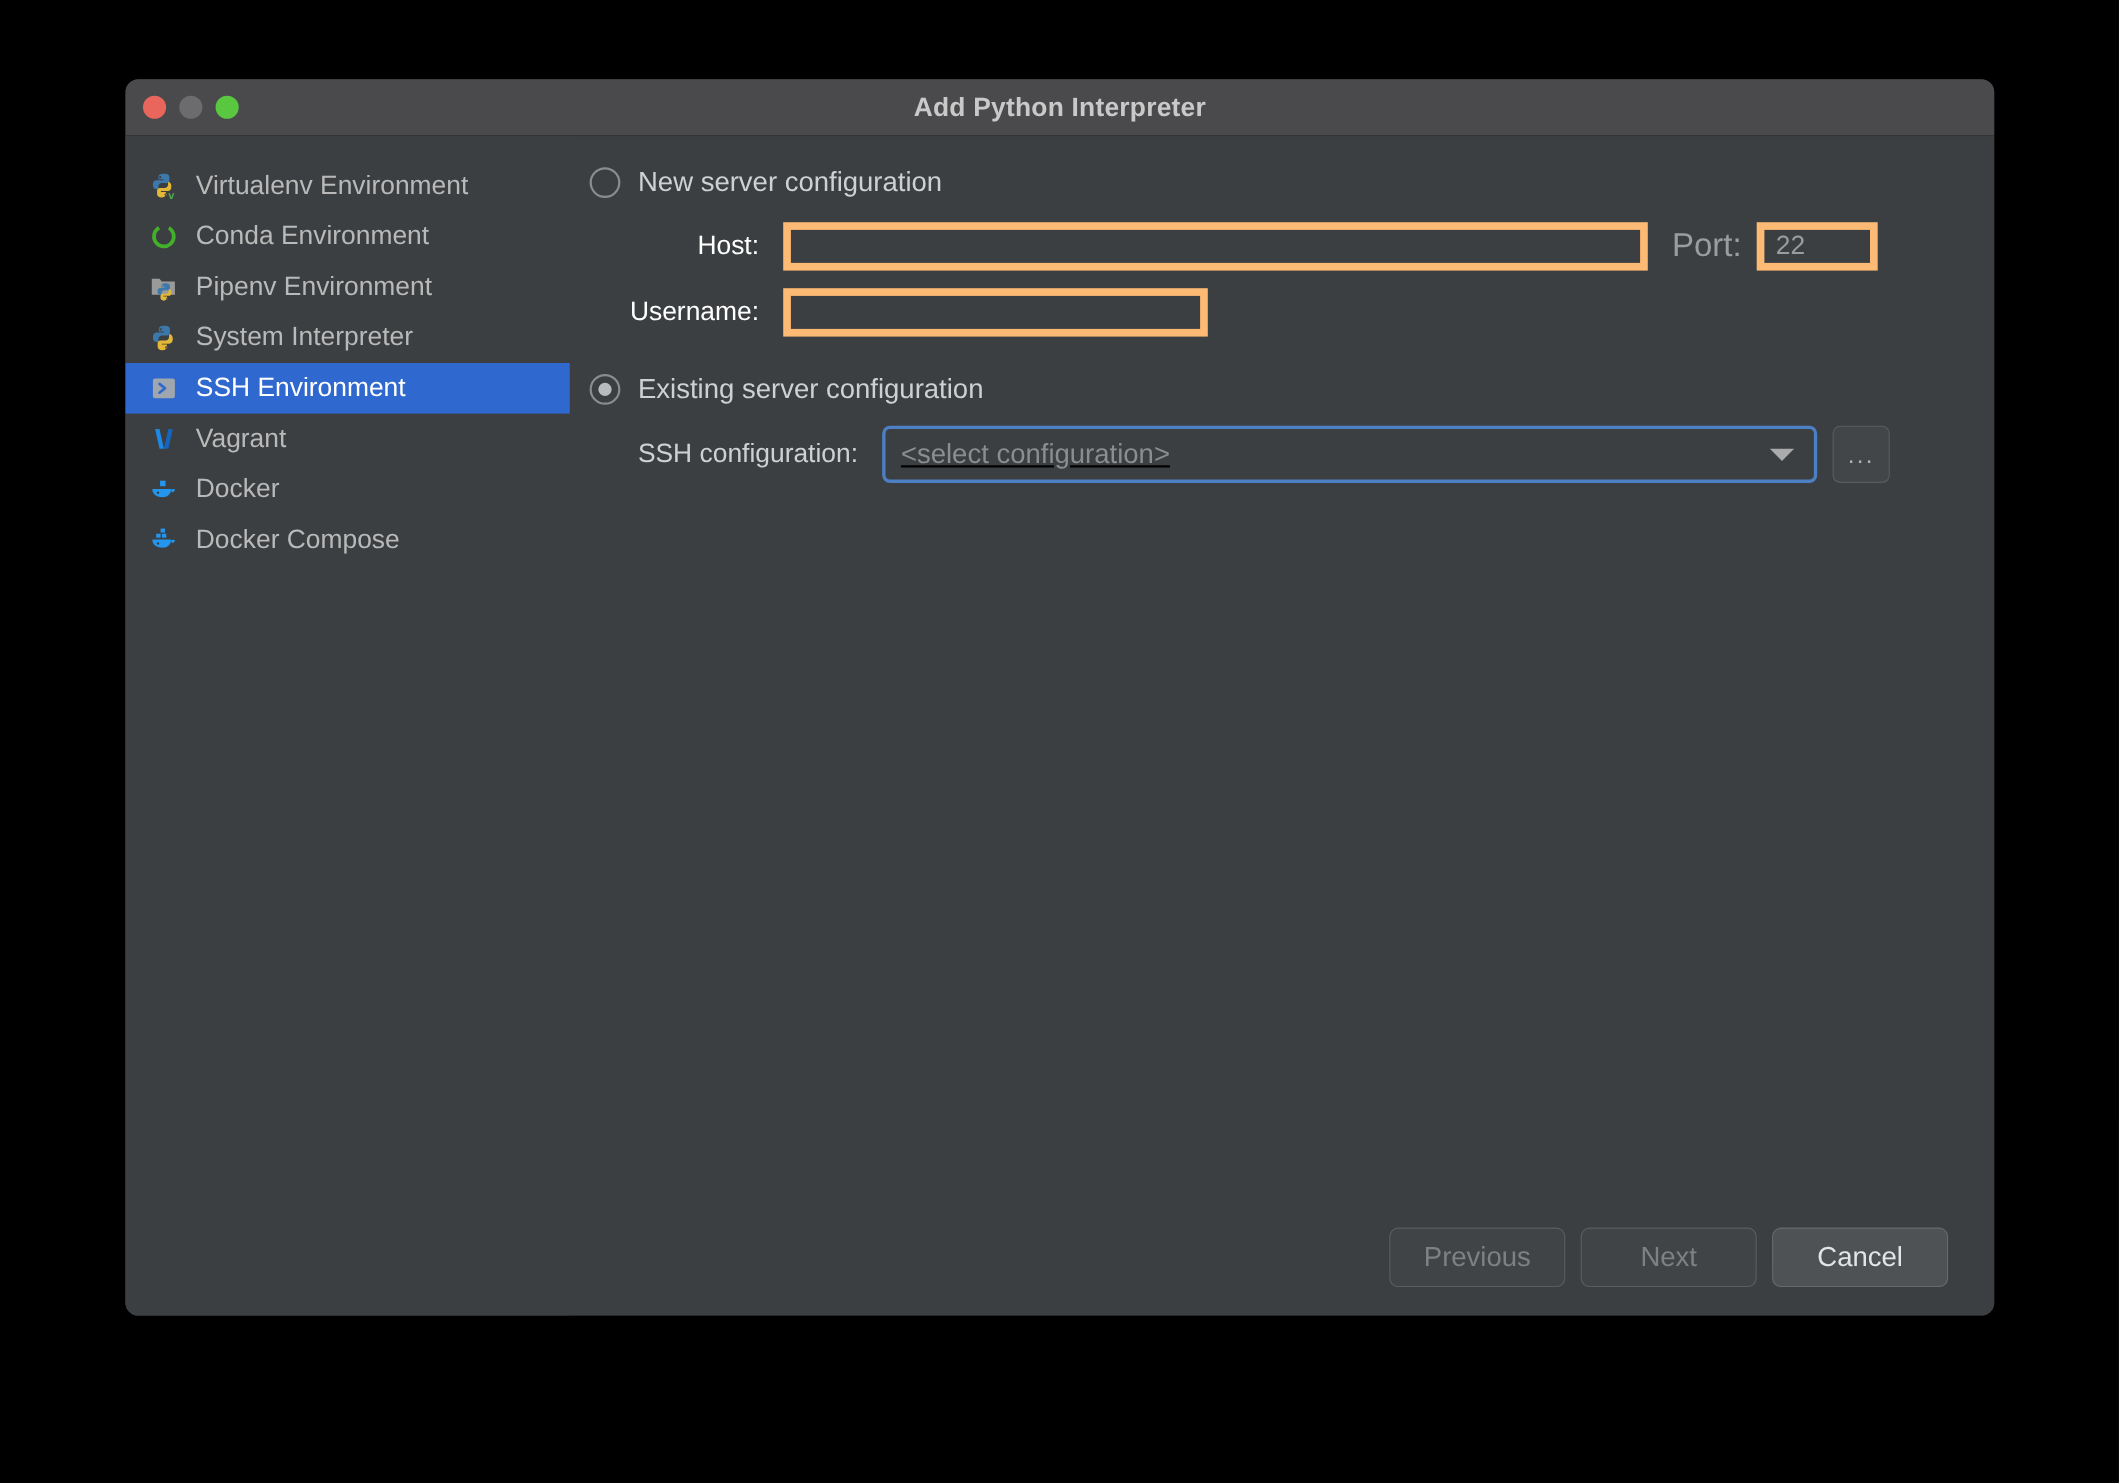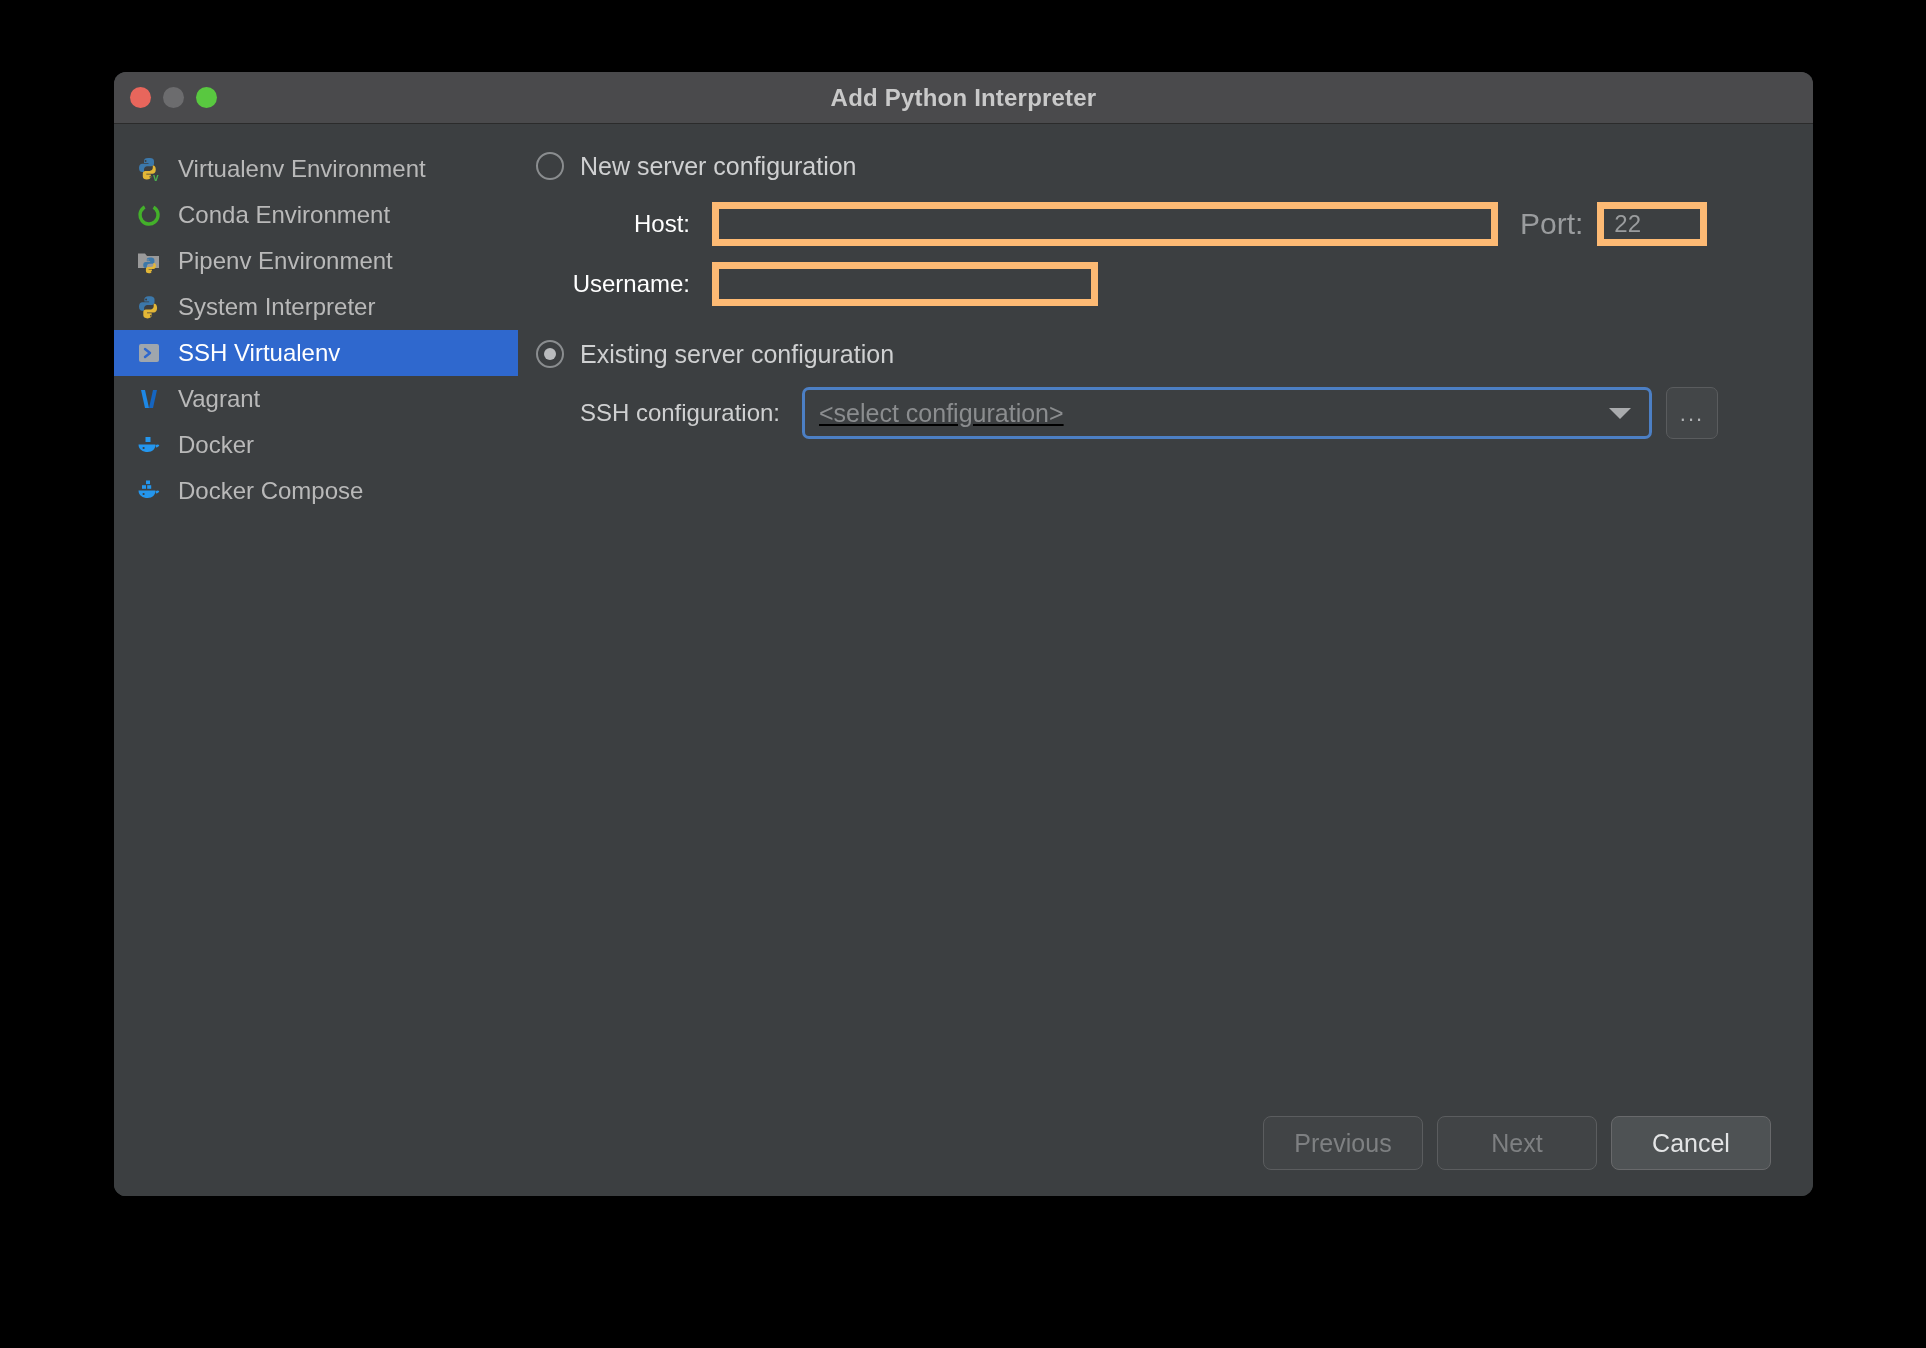--- a/index.html
+++ b/index.html
@@ -303,21 +303,21 @@
           <span class="label">System Interpreter</span>
         </div>
 
         <div class="side-item selected">
           <span class="side-ico">
             <svg viewBox="0 0 26 26" width="26" height="26" xmlns="http://www.w3.org/2000/svg">
               <rect x="3" y="4" width="20" height="18" rx="2" fill="#9fa6ad"></rect>
               <path d="M9 9l5 4-5 4" fill="none" stroke="#2f68ce" stroke-width="2.4" stroke-linecap="round" stroke-linejoin="round"></path>
             </svg>
           </span>
-          <span class="label">SSH Virtualenv</span>
+          <span class="label">SSH Environment</span>
         </div>
 
         <div class="side-item">
           <span class="side-ico">
             <svg viewBox="0 0 26 26" width="26" height="26" xmlns="http://www.w3.org/2000/svg">
               <path d="M5 4l4 0 4 18-4 0z" fill="#1e88e5"></path>
               <path d="M21 4l-4 0-4 18 4 0z" fill="#1565c0"></path>
             </svg>
           </span>
           <span class="label">Vagrant</span>

